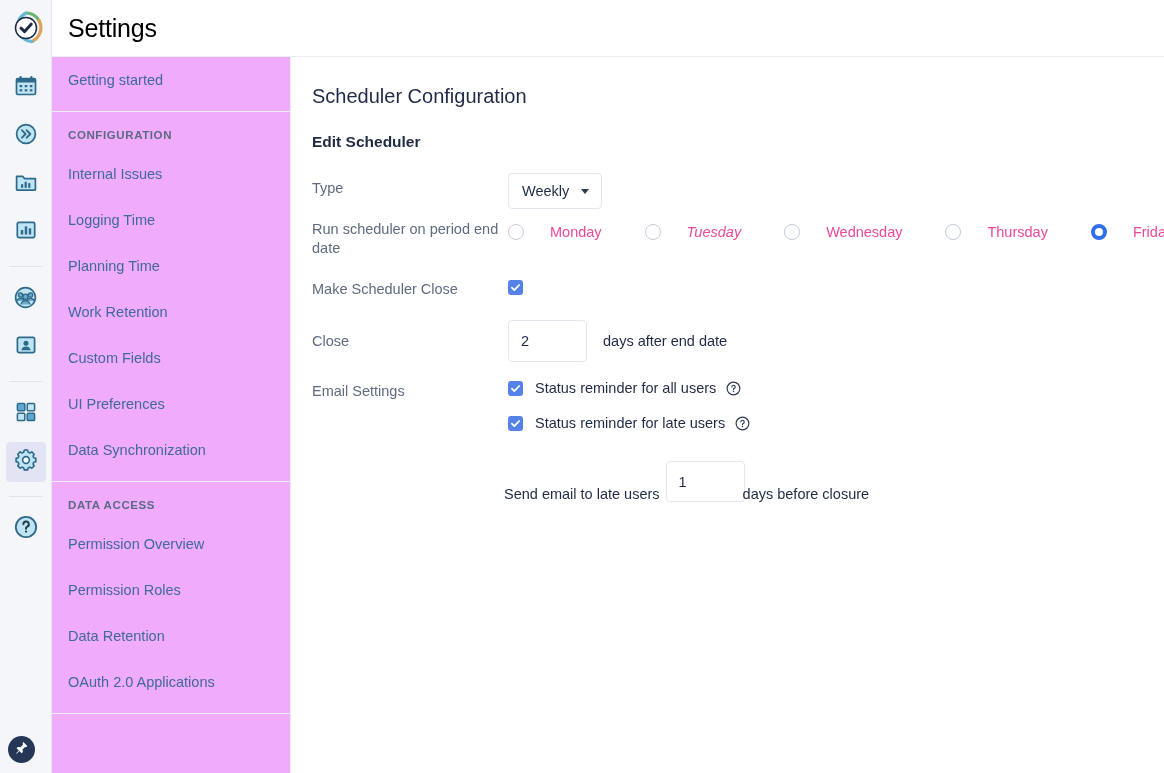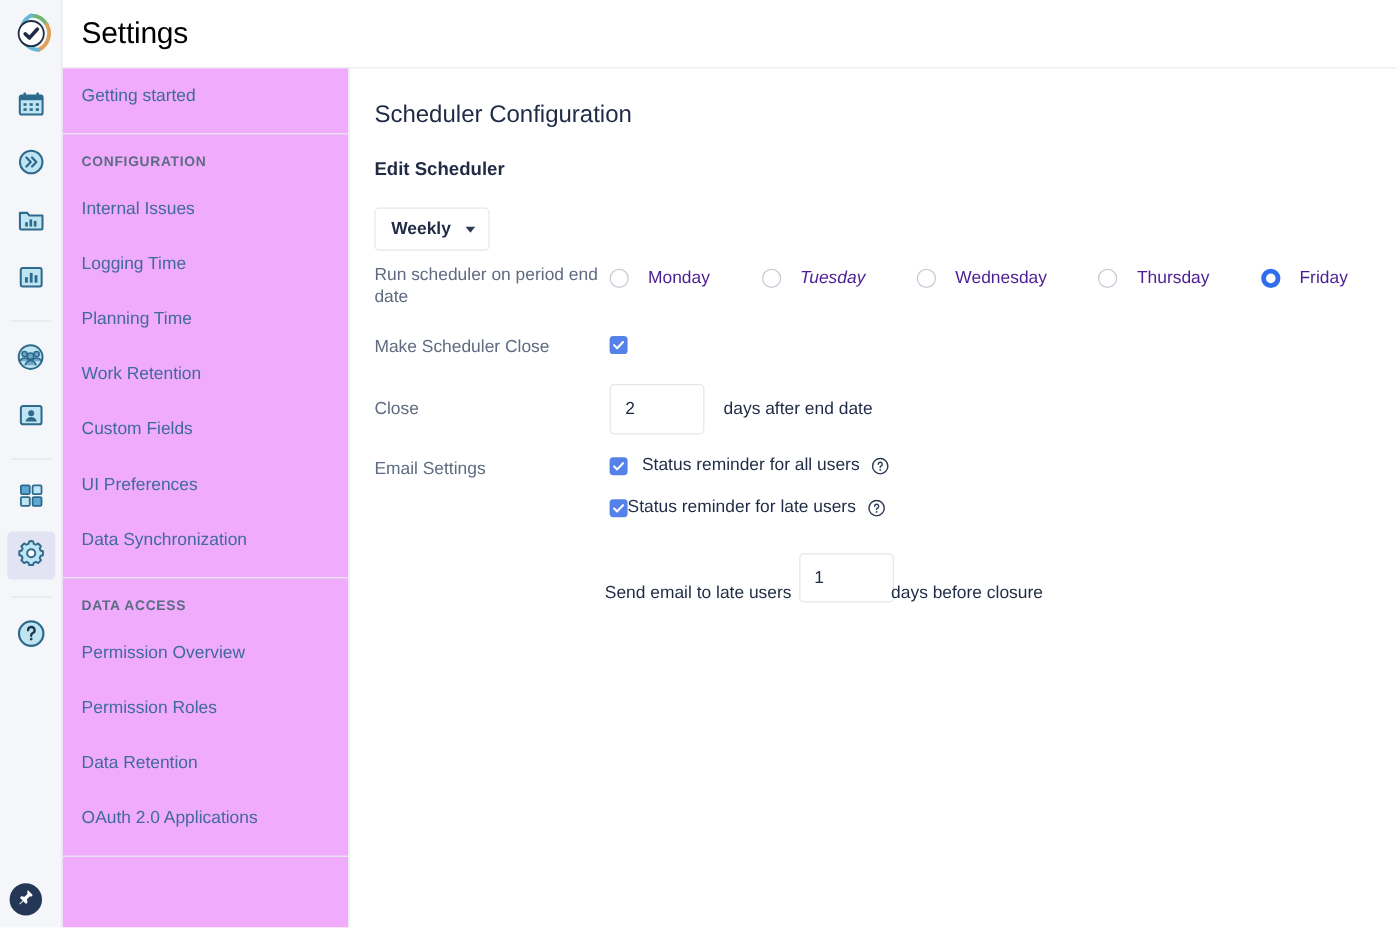--- a/index.html
+++ b/index.html
@@ -98,36 +98,36 @@
     padding-top: 6px;
   }
 
   
   .select {
     display: inline-flex; align-items: center; gap: 12px;
     border: 1px solid #e3e6ec; border-radius: 4px;
     background: #fff;
     padding: 9px 11px 9px 13px;
     min-width: 94px;
-    font-size: 14.5px; font-weight: 700; color: #1f2a44;
+    font-size: 14.5px; font-weight: 400; color: #1f2a44;
     cursor: pointer;
   }
   .caret {
     width: 0; height: 0;
     border-left: 4.5px solid transparent;
     border-right: 4.5px solid transparent;
     border-top: 5.5px solid #2c3a52;
   }
 
   
   .radios { display: flex; align-items: center; flex: 1; padding-top: 4px; }
   .radio-item {
-    display: flex; align-items: flex-start; gap: 16px;
-    cursor: pointer;
-    font-size: 14.5px; color: #4c1d95;
+    display: flex; align-items: flex-start; gap: 26px;
+    cursor: pointer;
+    font-size: 14.5px; color: #ec4899;
   }
   .radio {
     width: 16px; height: 16px; min-width: 16px;
     border-radius: 50%;
     border: 1.6px solid #c4cbd6; background: #fff;
   }
   .radio.on {
     border: 4.6px solid #2f6fed; background: #fff;
   }
 
@@ -330,20 +330,21 @@
         <a class="side-link">OAuth 2.0 Applications</a>
         <div class="side-div"></div>
       </nav>
 
       <main class="main">
 
         <h2>Scheduler Configuration</h2>
         <h3>Edit Scheduler</h3>
 
         <div class="row" style="margin-bottom:11px;">
+          <div class="lbl">Type</div>
           <div class="select">
             <span>Weekly</span>
             <span class="caret"></span>
           </div>
         </div>
 
         <div class="row" style="margin-bottom:22px;">
           <div class="lbl" style="padding-top:0;">Run scheduler on period end date</div>
           <div class="radios">
             <label class="radio-item" style="margin-right:43px;">
@@ -408,21 +409,21 @@
                 </svg>
               </span>
             </div>
 
             <div class="inline" style="margin-bottom:30px;">
               <span class="cbx">
                 <svg width="11" height="11" viewBox="0 0 12 12">
                   <path d="M2 6.2 L4.7 8.9 L10 3.3" stroke="#ffffff" stroke-width="1.9" fill="none" stroke-linecap="round" stroke-linejoin="round"></path>
                 </svg>
               </span>
-              <span class="txt" style="">Status reminder for late users</span>
+              <span class="txt" style="margin-left:12px;">Status reminder for late users</span>
               <span class="helpq" style="margin-left:10px;">
                 <svg width="15" height="15" viewBox="0 0 16 16">
                   <circle cx="8" cy="8" r="6.8" fill="none" stroke="#2c3a52" stroke-width="1.25"></circle>
                   <path d="M6.25 6.3a1.78 1.78 0 1 1 2.35 1.7c-.42.17-.63.5-.63.95v.3" stroke="#2c3a52" stroke-width="1.25" fill="none" stroke-linecap="round"></path>
                   <circle cx="8" cy="11.3" r="0.78" fill="#2c3a52"></circle>
                 </svg>
               </span>
             </div>
 
             <div class="inline">

